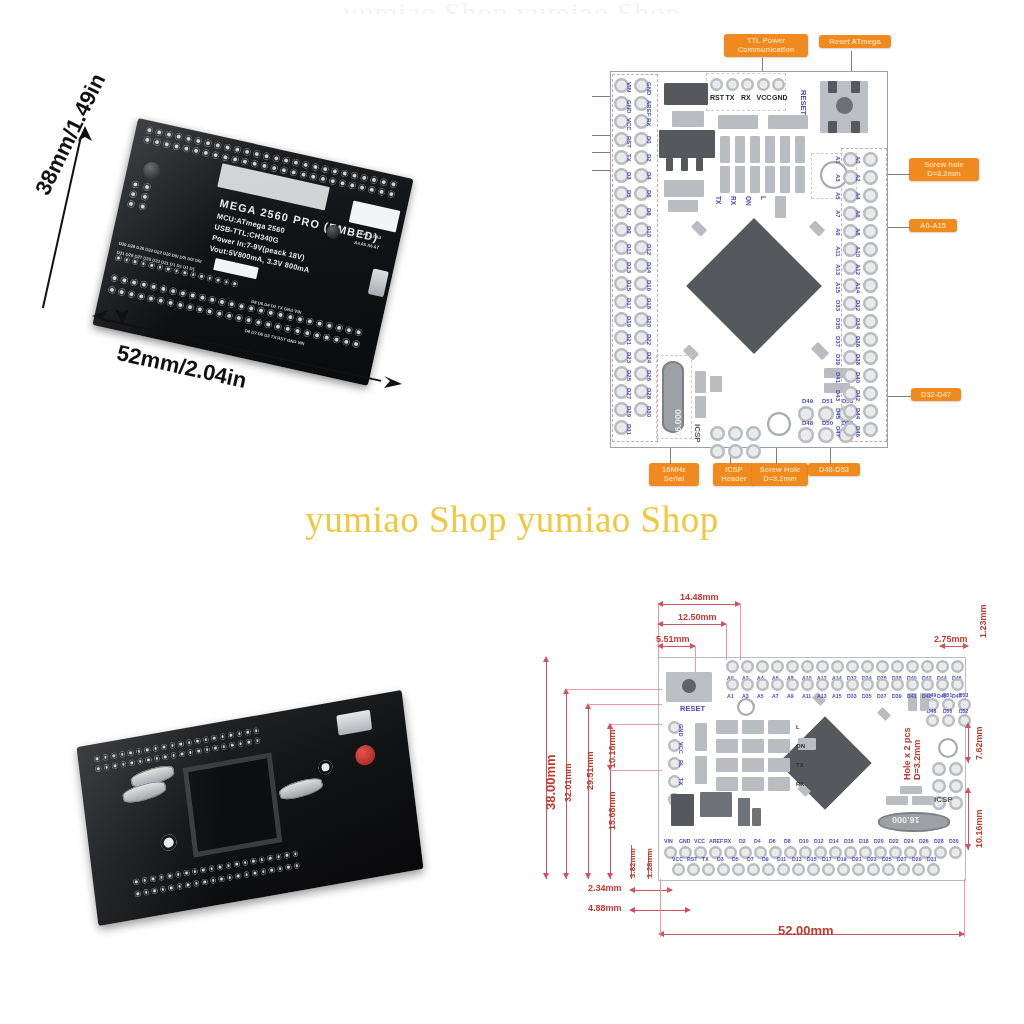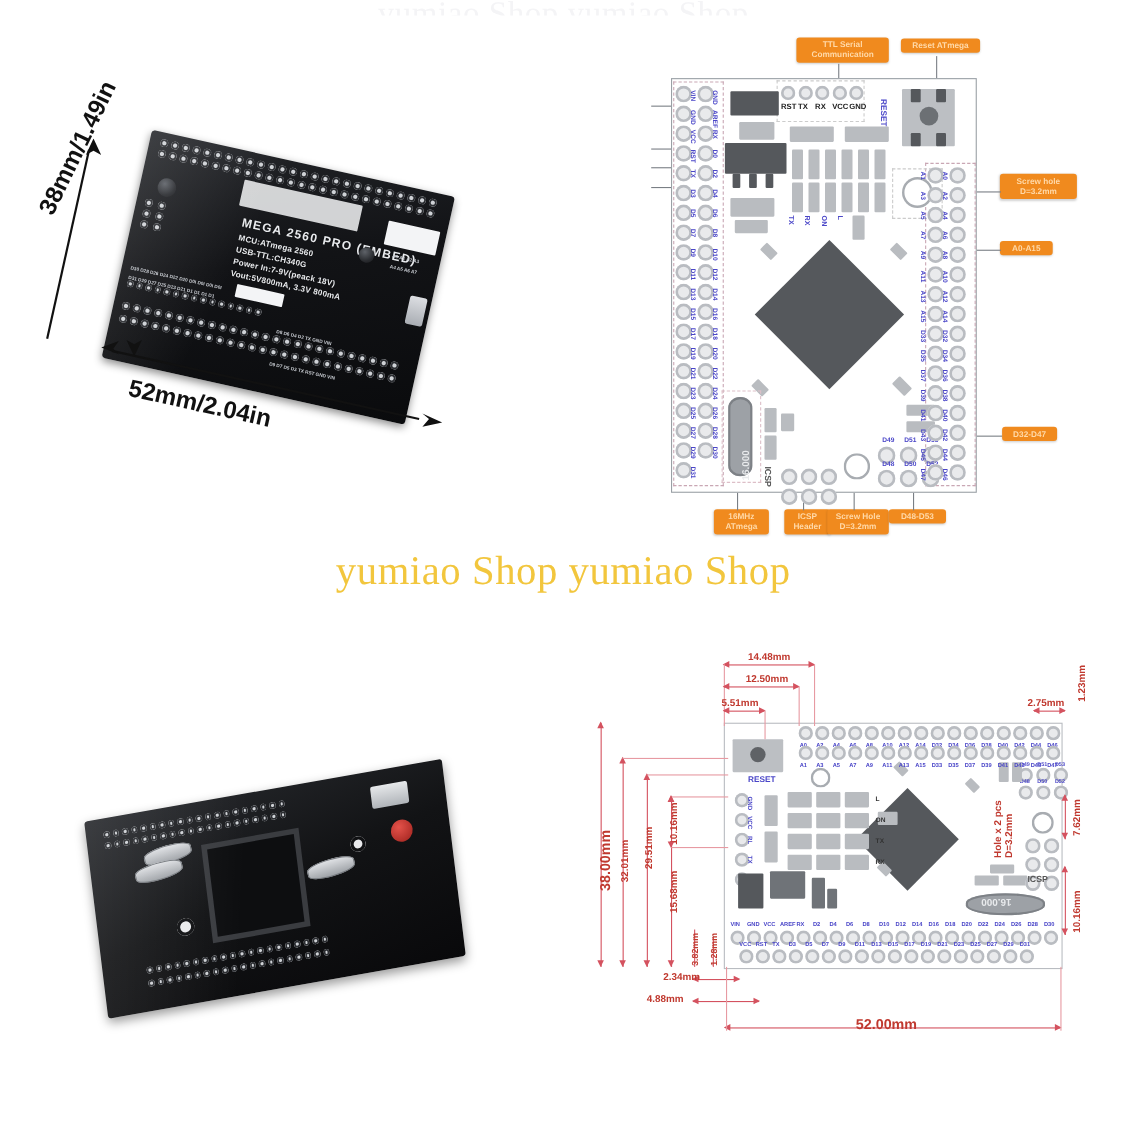--- a/index.html
+++ b/index.html
@@ -291,39 +291,39 @@
     </svg>
   <svg width="26" height="26" style="position:absolute;left:336px;top:246px;">
     <polygon points="26,20 8,24 14,17 8,12" fill="#111"></polygon>
     </svg>
   <div class="dimtxt" style="left:80px;top:222px;font-size:22px;
        transform:rotate(12.5deg);transform-origin:left top;">52mm/2.04in</div>
 </div>
 
 <div class="panel" id="diagram-top" style="left:596px;top:28px;width:420px;height:480px;">
 
-  <div class="callout" style="left:128px;top:6px;font-size:7.5px;width:76px;">TTL Serial
+  <div class="callout" style="left:128px;top:6px;font-size:7.5px;width:76px;">TTL Power
 Communication</div>
   <div class="leader" style="left:166px;top:30px;width:1px;height:42px;"></div>
 
   <div class="callout" style="left:223px;top:7px;font-size:7.5px;width:64px;">Reset ATmega</div>
   <div class="leader" style="left:255px;top:23px;width:1px;height:46px;"></div>
 
   <div class="callout" style="left:313px;top:130px;font-size:7.5px;width:62px;">Screw hole
 D=3.2mm</div>
   <div class="leader" style="left:266px;top:146px;width:48px;height:1px;"></div>
 
   <div class="callout" style="left:313px;top:191px;font-size:7.5px;width:40px;">A0-A15</div>
   <div class="leader" style="left:280px;top:199px;width:34px;height:1px;"></div>
 
   <div class="callout" style="left:315px;top:360px;font-size:7.5px;width:42px;">D32-D47</div>
   <div class="leader" style="left:281px;top:368px;width:34px;height:1px;"></div>
 
   <div class="callout" style="left:53px;top:435px;font-size:7.5px;width:42px;">16MHz
-ATmega</div>
+Serial</div>
   <div class="leader" style="left:74px;top:404px;width:1px;height:32px;"></div>
 
   <div class="callout" style="left:117px;top:435px;font-size:7.5px;width:34px;">ICSP
 Header</div>
   <div class="leader" style="left:134px;top:408px;width:1px;height:28px;"></div>
 
   <div class="callout" style="left:156px;top:435px;font-size:7.5px;width:48px;">Screw Hole
 D=3.2mm</div>
   <div class="leader" style="left:180px;top:408px;width:1px;height:28px;"></div>
 
@@ -1007,21 +1007,21 @@
   <div class="arr d" style="left:77px;top:175px;"></div>
 
   <div class="dimline" style="left:101px;top:255px;width:1px;height:34px;"></div>
   <div class="dimlbl rot" style="left:98px;top:288px;font-size:8px;">3.82mm</div>
   <div class="dimline" style="left:118px;top:262px;width:1px;height:27px;"></div>
   <div class="dimlbl rot" style="left:115px;top:288px;font-size:8px;">1.28mm</div>
 
   <div class="dimline" style="left:100px;top:300px;width:42px;height:1px;"></div>
   <div class="arr l" style="left:99px;top:297px;"></div>
   <div class="arr r" style="left:137px;top:297px;"></div>
-  <div class="dimlbl" style="left:73px;top:293px;font-size:9px;">2.34mm</div>
+  <div class="dimlbl" style="left:58px;top:293px;font-size:9px;">2.34mm</div>
 
   <div class="dimline" style="left:100px;top:320px;width:60px;height:1px;"></div>
   <div class="arr l" style="left:99px;top:317px;"></div>
   <div class="arr r" style="left:155px;top:317px;"></div>
   <div class="dimlbl" style="left:58px;top:313px;font-size:9px;">4.88mm</div>
 
   <div class="dimline" style="left:130px;top:344px;width:304px;height:1px;"></div>
   <div class="arr l" style="left:128px;top:341px;"></div>
   <div class="arr r" style="left:429px;top:341px;"></div>
   <div class="dimlbl" style="left:248px;top:333px;font-size:13px;">52.00mm</div>

